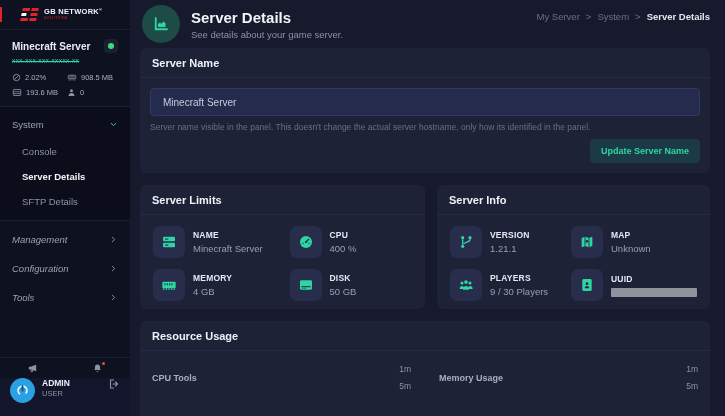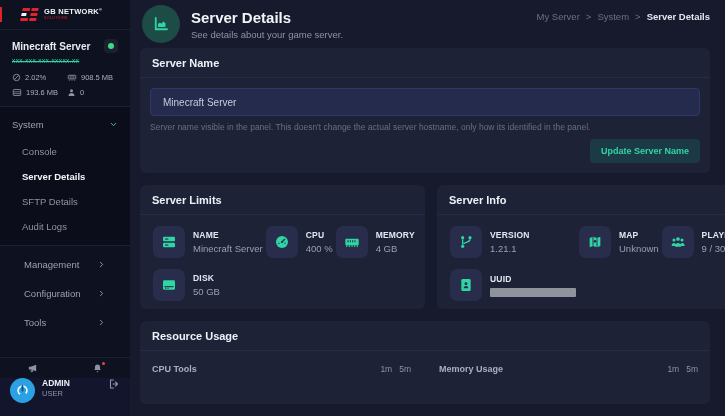--- a/index.html
+++ b/index.html
@@ -37,21 +37,21 @@
   .stat { display:flex; align-items:center; gap:4px; font-size:7.5px; color:#aab0c0; white-space:nowrap; }
   .stat svg { flex:0 0 auto; }
 
   .nav-system { background:#0b0e1a; border-bottom:1px solid #1c2033; padding:3px 0 6px; }
   .nav-group-label {
     display:flex; align-items:center; justify-content:space-between;
     padding:9px 12px; font-size:9.5px; color:#9aa0b0; cursor:pointer;
   }
   .nav-sub-item { padding:7px 12px 7px 22px; font-size:9.5px; color:#8d93a5; cursor:pointer; }
   .nav-sub-item.active { color:#f4f6fa; font-weight:bold; }
-  .nav-groups { padding:4px 12px; }
+  .nav-groups { padding:4px 0;font-style:italic; }
   .sidebar-spacer { flex:1 1 auto; }
 
   .sidebar-icons {
     flex:0 0 21px; border-top:1px solid #1c2033;
     display:flex; align-items:center; justify-content:space-between; padding:0 27px;
   }
   .bell-wrap { position:relative; }
   .bell-dot { position:absolute; top:-1px; right:-2px; width:3.5px; height:3.5px; border-radius:50%; background:#ef4444; }
 
   .user-row {
@@ -96,36 +96,36 @@
   .sn-btn {
     background:#1c3a45; color:#2fd6a4; border:none; border-radius:4px;
     font-size:9px; font-weight:bold; padding:7px 11px; cursor:pointer;
     font-family:"Liberation Sans", sans-serif;
   }
 
   .cards-row { display:flex; gap:12px; align-items:stretch; }
   .cards-row .card { margin-bottom:0; }
   .limits-card { width:285px; flex:0 0 285px; }
   .info-card { flex:1 1 auto; }
-  .card-grid { display:grid; grid-template-columns:1fr 1fr 1fr; gap:11px 3px; padding:11px 13px 8px; }
+  .card-grid { display:grid; grid-template-columns:1fr 1fr; gap:11px 14px; padding:11px 13px 8px; }
   .grid-item { display:flex; align-items:center; gap:8px; }
   .tile {
     width:32px; height:32px; border-radius:7px; background:#272d4b;
     display:flex; align-items:center; justify-content:center; flex:0 0 auto;
   }
   .item-label { font-size:8.5px; font-weight:bold; color:#e4e8f2; letter-spacing:.2px; }
   .item-value { font-size:9.5px; color:#99a0b3; margin-top:3px; white-space:nowrap; }
   .redact-bar { width:86px; height:9px; background:#8f949c; border-radius:1px; margin-top:4px; }
 
   .resource-body { display:flex; padding:13px 12px 30px; }
   .resource-half { flex:1; display:flex; align-items:center; justify-content:space-between; }
   .resource-half.left { padding-right:14px; }
   .resource-half.right { padding-left:14px; }
   .resource-label { font-size:9px; font-weight:bold; color:#a9afc0; }
-  .resource-legend { font-size:8.5px; color:#8d93a5; display:flex; gap:7px; }
+  .resource-legend { font-size:8.5px; color:#8d93a5; display:flex; gap:7px;flex-direction:column; }
 
   .cards-row { margin-bottom:12px; }
 </style>
 </head>
 <body>
 
 <div class="sidebar">
   <div class="logo-row">
     <div class="edge-accent"></div>
     <svg width="20" height="15" viewBox="0 0 40 30">
@@ -187,21 +187,20 @@
   <div class="nav-system">
     <div class="nav-group-label">
       <span>System</span>
       <svg width="9" height="9" viewBox="0 0 24 24">
           <path d="M6 9l6 6 6-6" fill="none" stroke="#2fd6a4" stroke-width="2.6" stroke-linecap="round" stroke-linejoin="round"></path>
         </svg>
     </div>
     <div class="nav-sub-item">Console</div>
     <div class="nav-sub-item active">Server Details</div>
     <div class="nav-sub-item">SFTP Details</div>
-    <div class="nav-sub-item">Audit Logs</div>
   </div>
 
   <div class="nav-groups">
     <div class="nav-group-label">
       <span>Management</span>
       <svg width="9" height="9" viewBox="0 0 24 24">
           <path d="M9 6l6 6-6 6" fill="none" stroke="#8d93a5" stroke-width="2.6" stroke-linecap="round" stroke-linejoin="round"></path>
         </svg>
     </div>
     <div class="nav-group-label">

